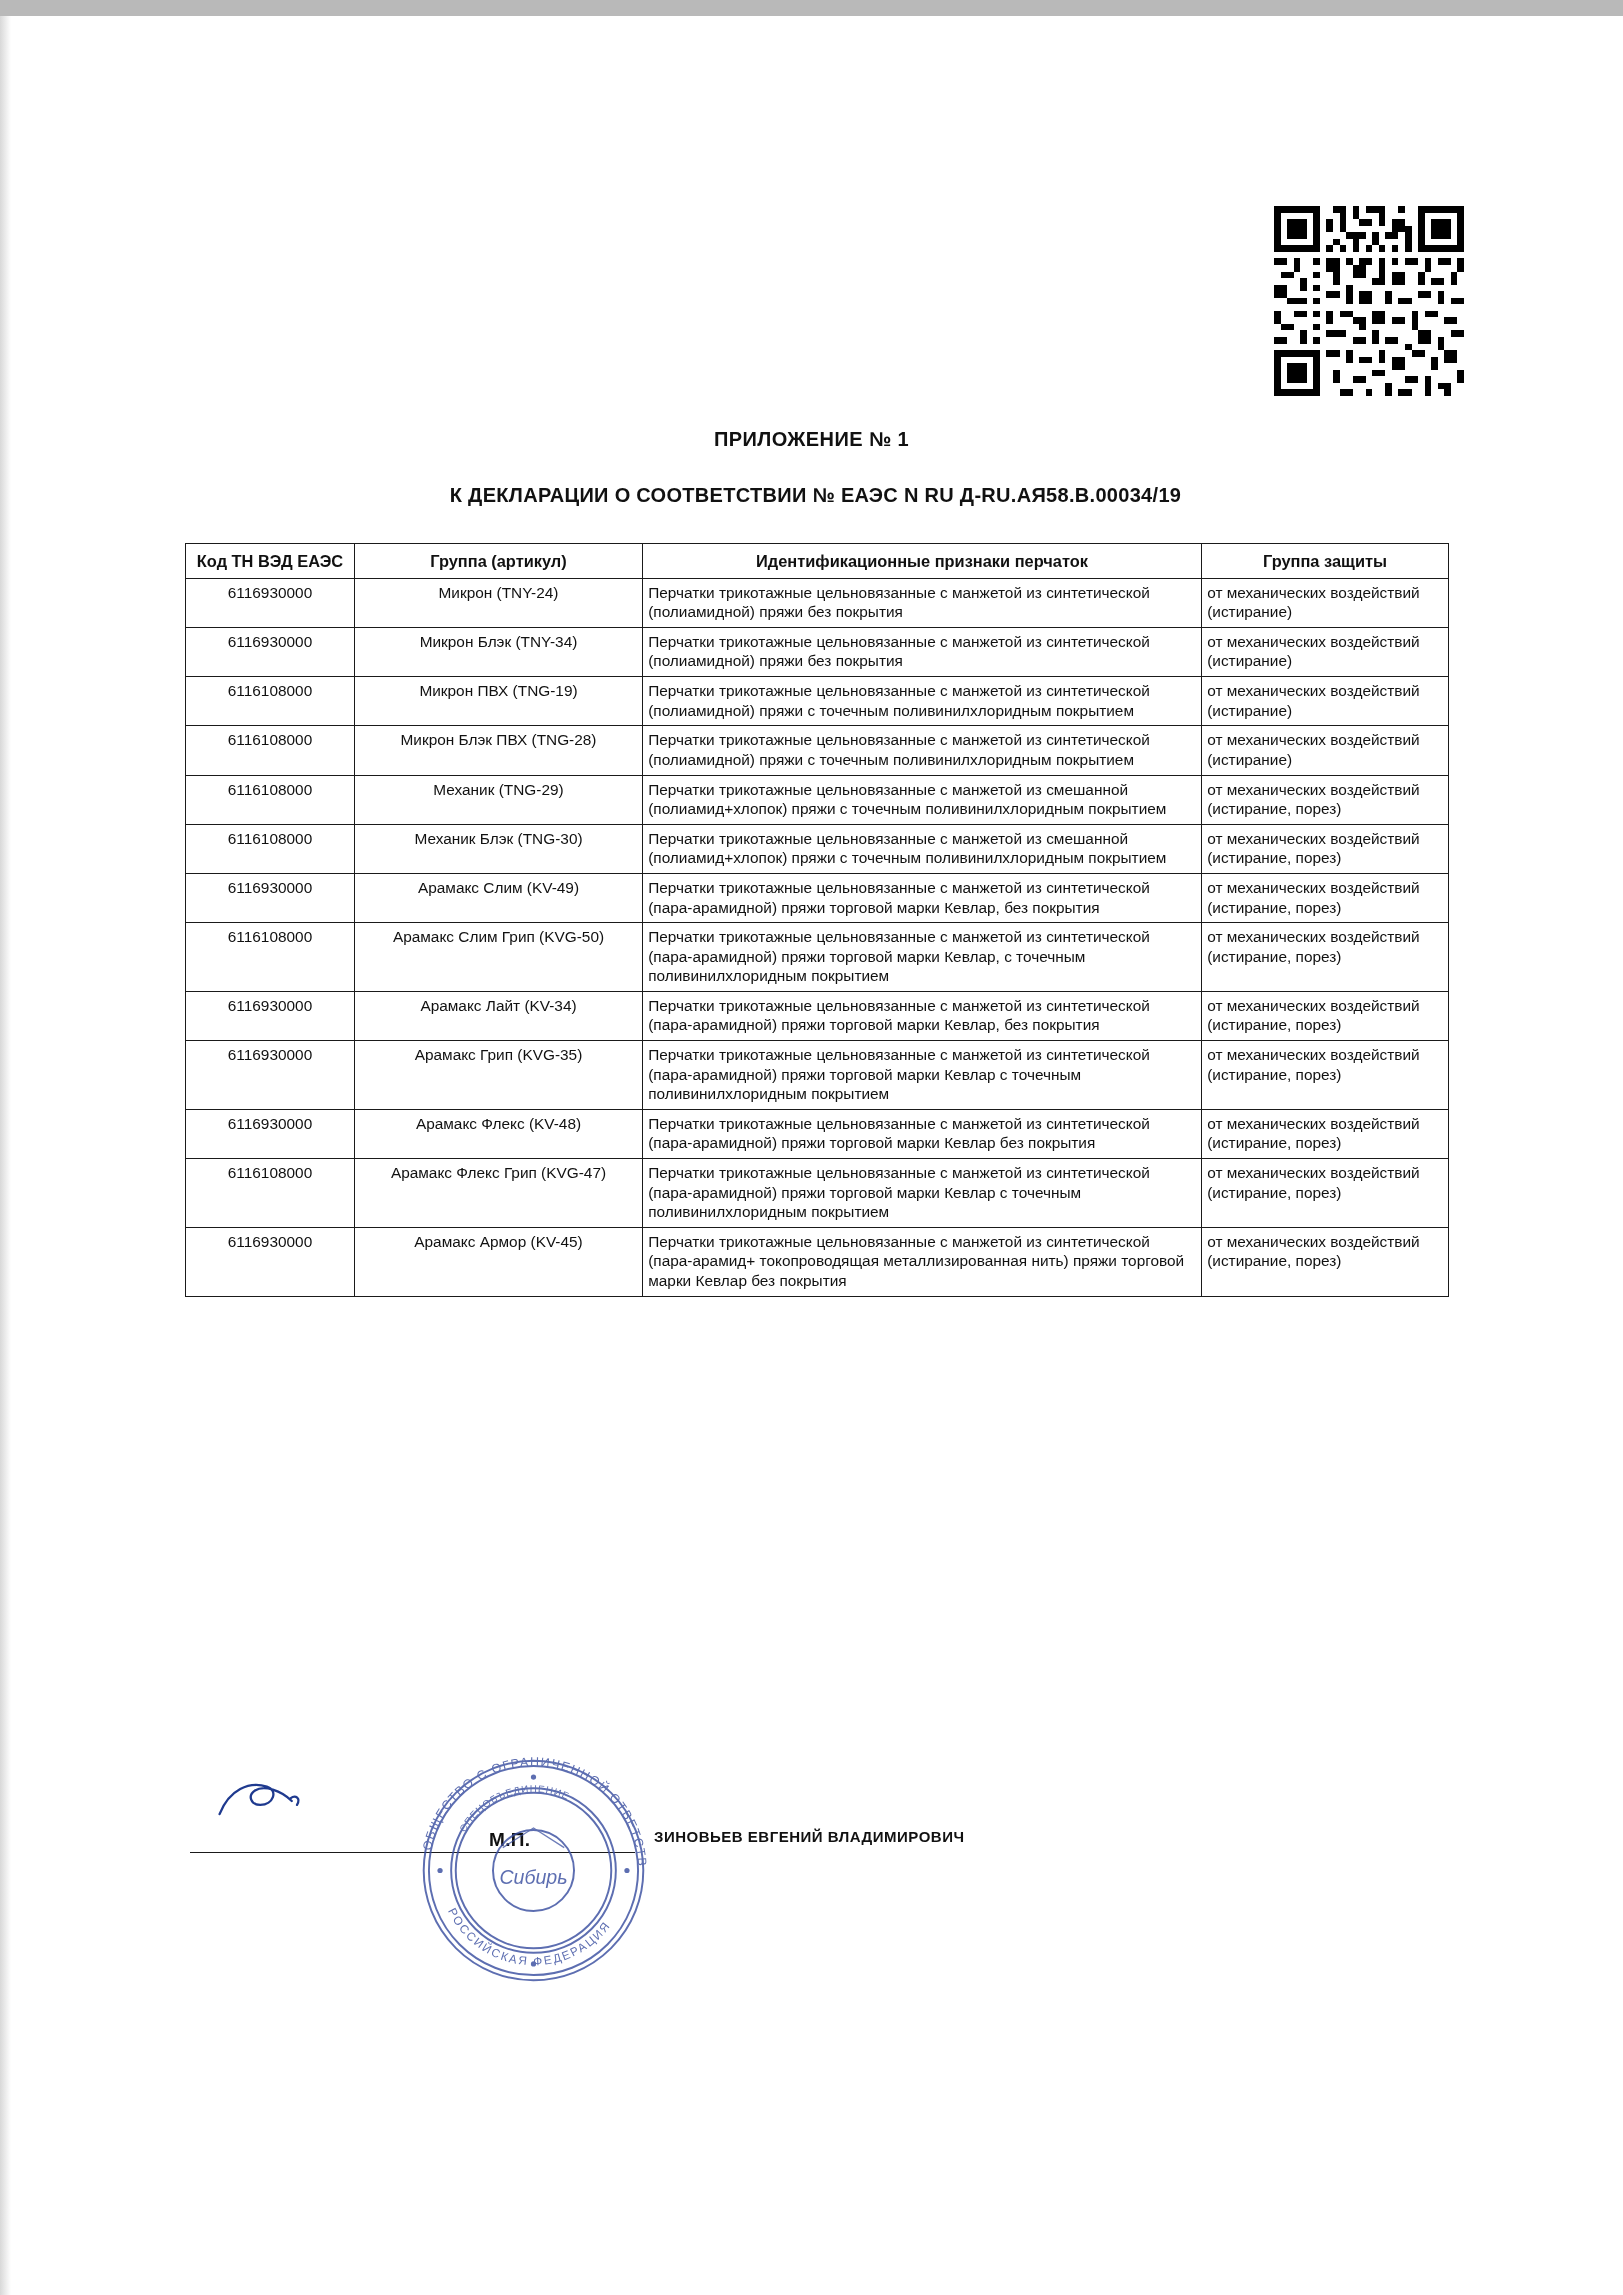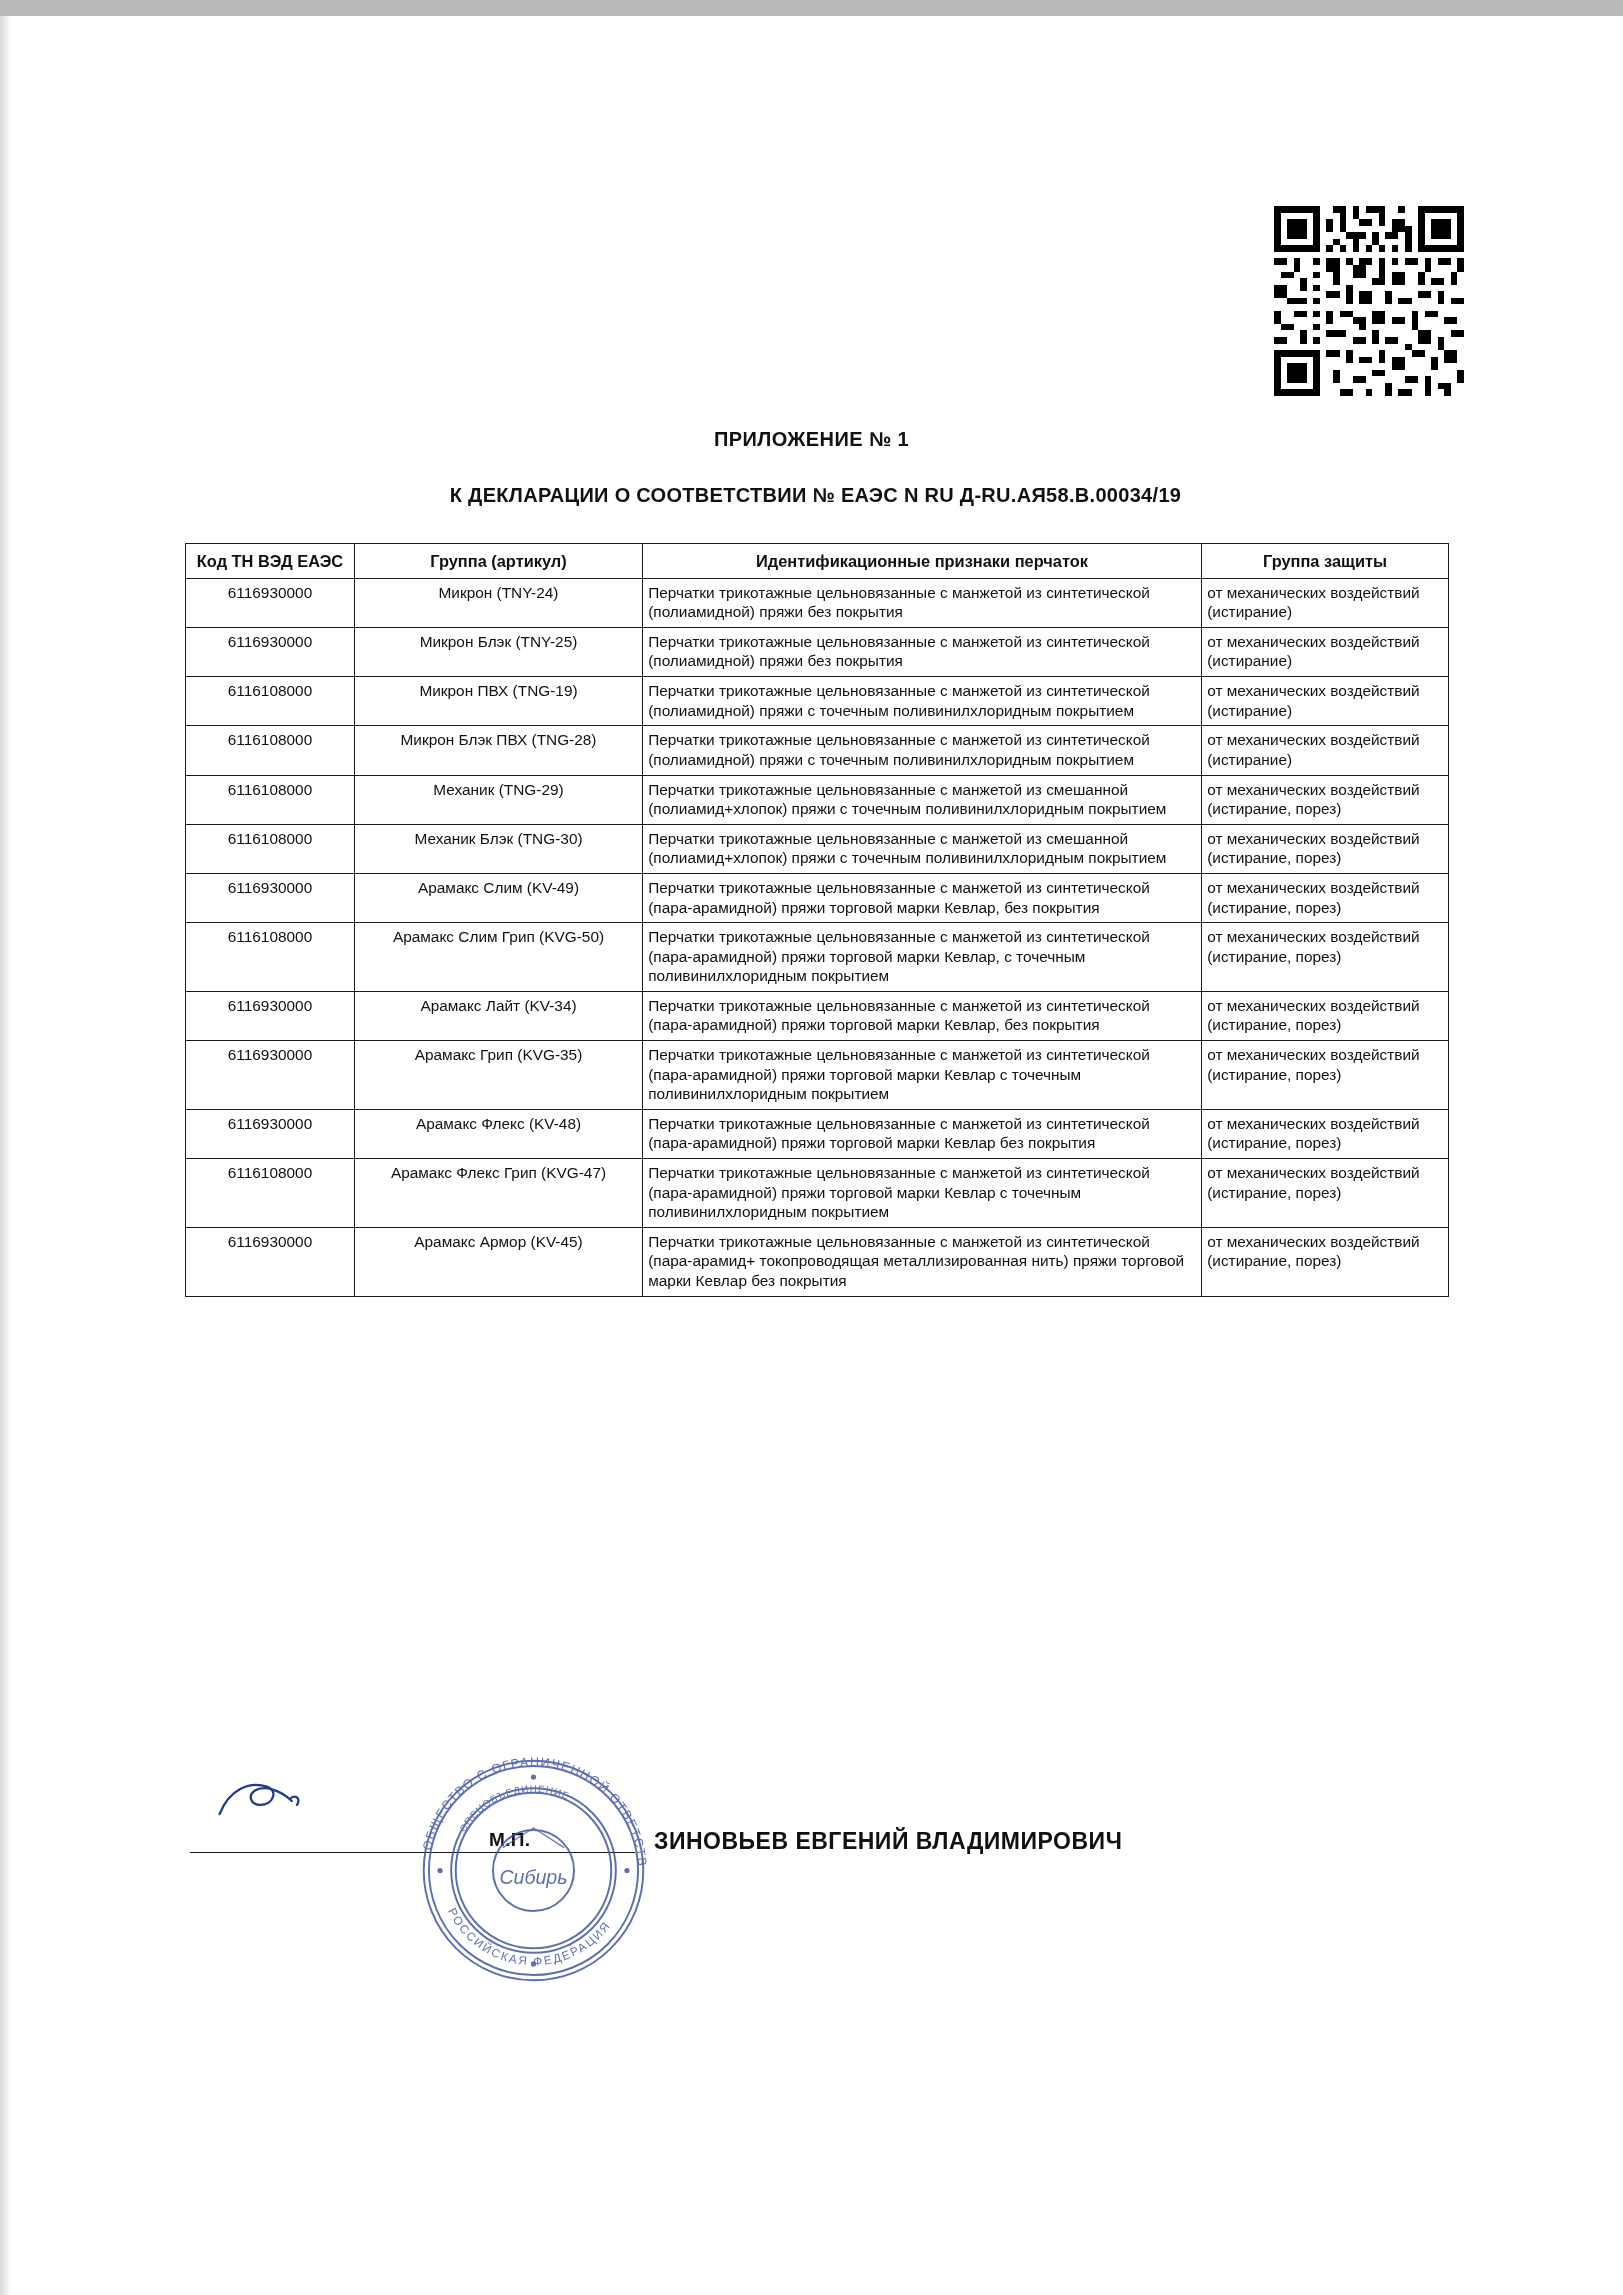--- a/index.html
+++ b/index.html
@@ -120,21 +120,21 @@
     left: 489px;
     top: 1813px;
     font-size: 19px;
     font-weight: bold;
     letter-spacing: 0.3px;
   }
   .fio {
     position: absolute;
     left: 654px;
     top: 1812px;
-    font-size: 23px;
+    font-size: 15px;
     font-weight: bold;
     letter-spacing: 0.5px;
   }
 
   
   .stamp {
     position: absolute;
     left: 393px;
     top: 1714px;
     width: 281px;
@@ -301,21 +301,21 @@
     </thead>
     <tbody>
       <tr>
         <td class="code">6116930000</td>
         <td class="model">Микрон (TNY-24)</td>
         <td class="desc">Перчатки трикотажные цельновязанные с манжетой из синтетической (полиамидной) пряжи без покрытия</td>
         <td class="group">от механических воздействий (истирание)</td>
       </tr>
       <tr>
         <td class="code">6116930000</td>
-        <td class="model">Микрон Блэк (TNY-25)</td>
+        <td class="model">Микрон Блэк (TNY-34)</td>
         <td class="desc">Перчатки трикотажные цельновязанные с манжетой из синтетической (полиамидной) пряжи без покрытия</td>
         <td class="group">от механических воздействий (истирание)</td>
       </tr>
       <tr>
         <td class="code">6116108000</td>
         <td class="model">Микрон ПВХ (TNG-19)</td>
         <td class="desc">Перчатки трикотажные цельновязанные с манжетой из синтетической (полиамидной) пряжи с точечным поливинилхлоридным покрытием</td>
         <td class="group">от механических воздействий (истирание)</td>
       </tr>
       <tr>

